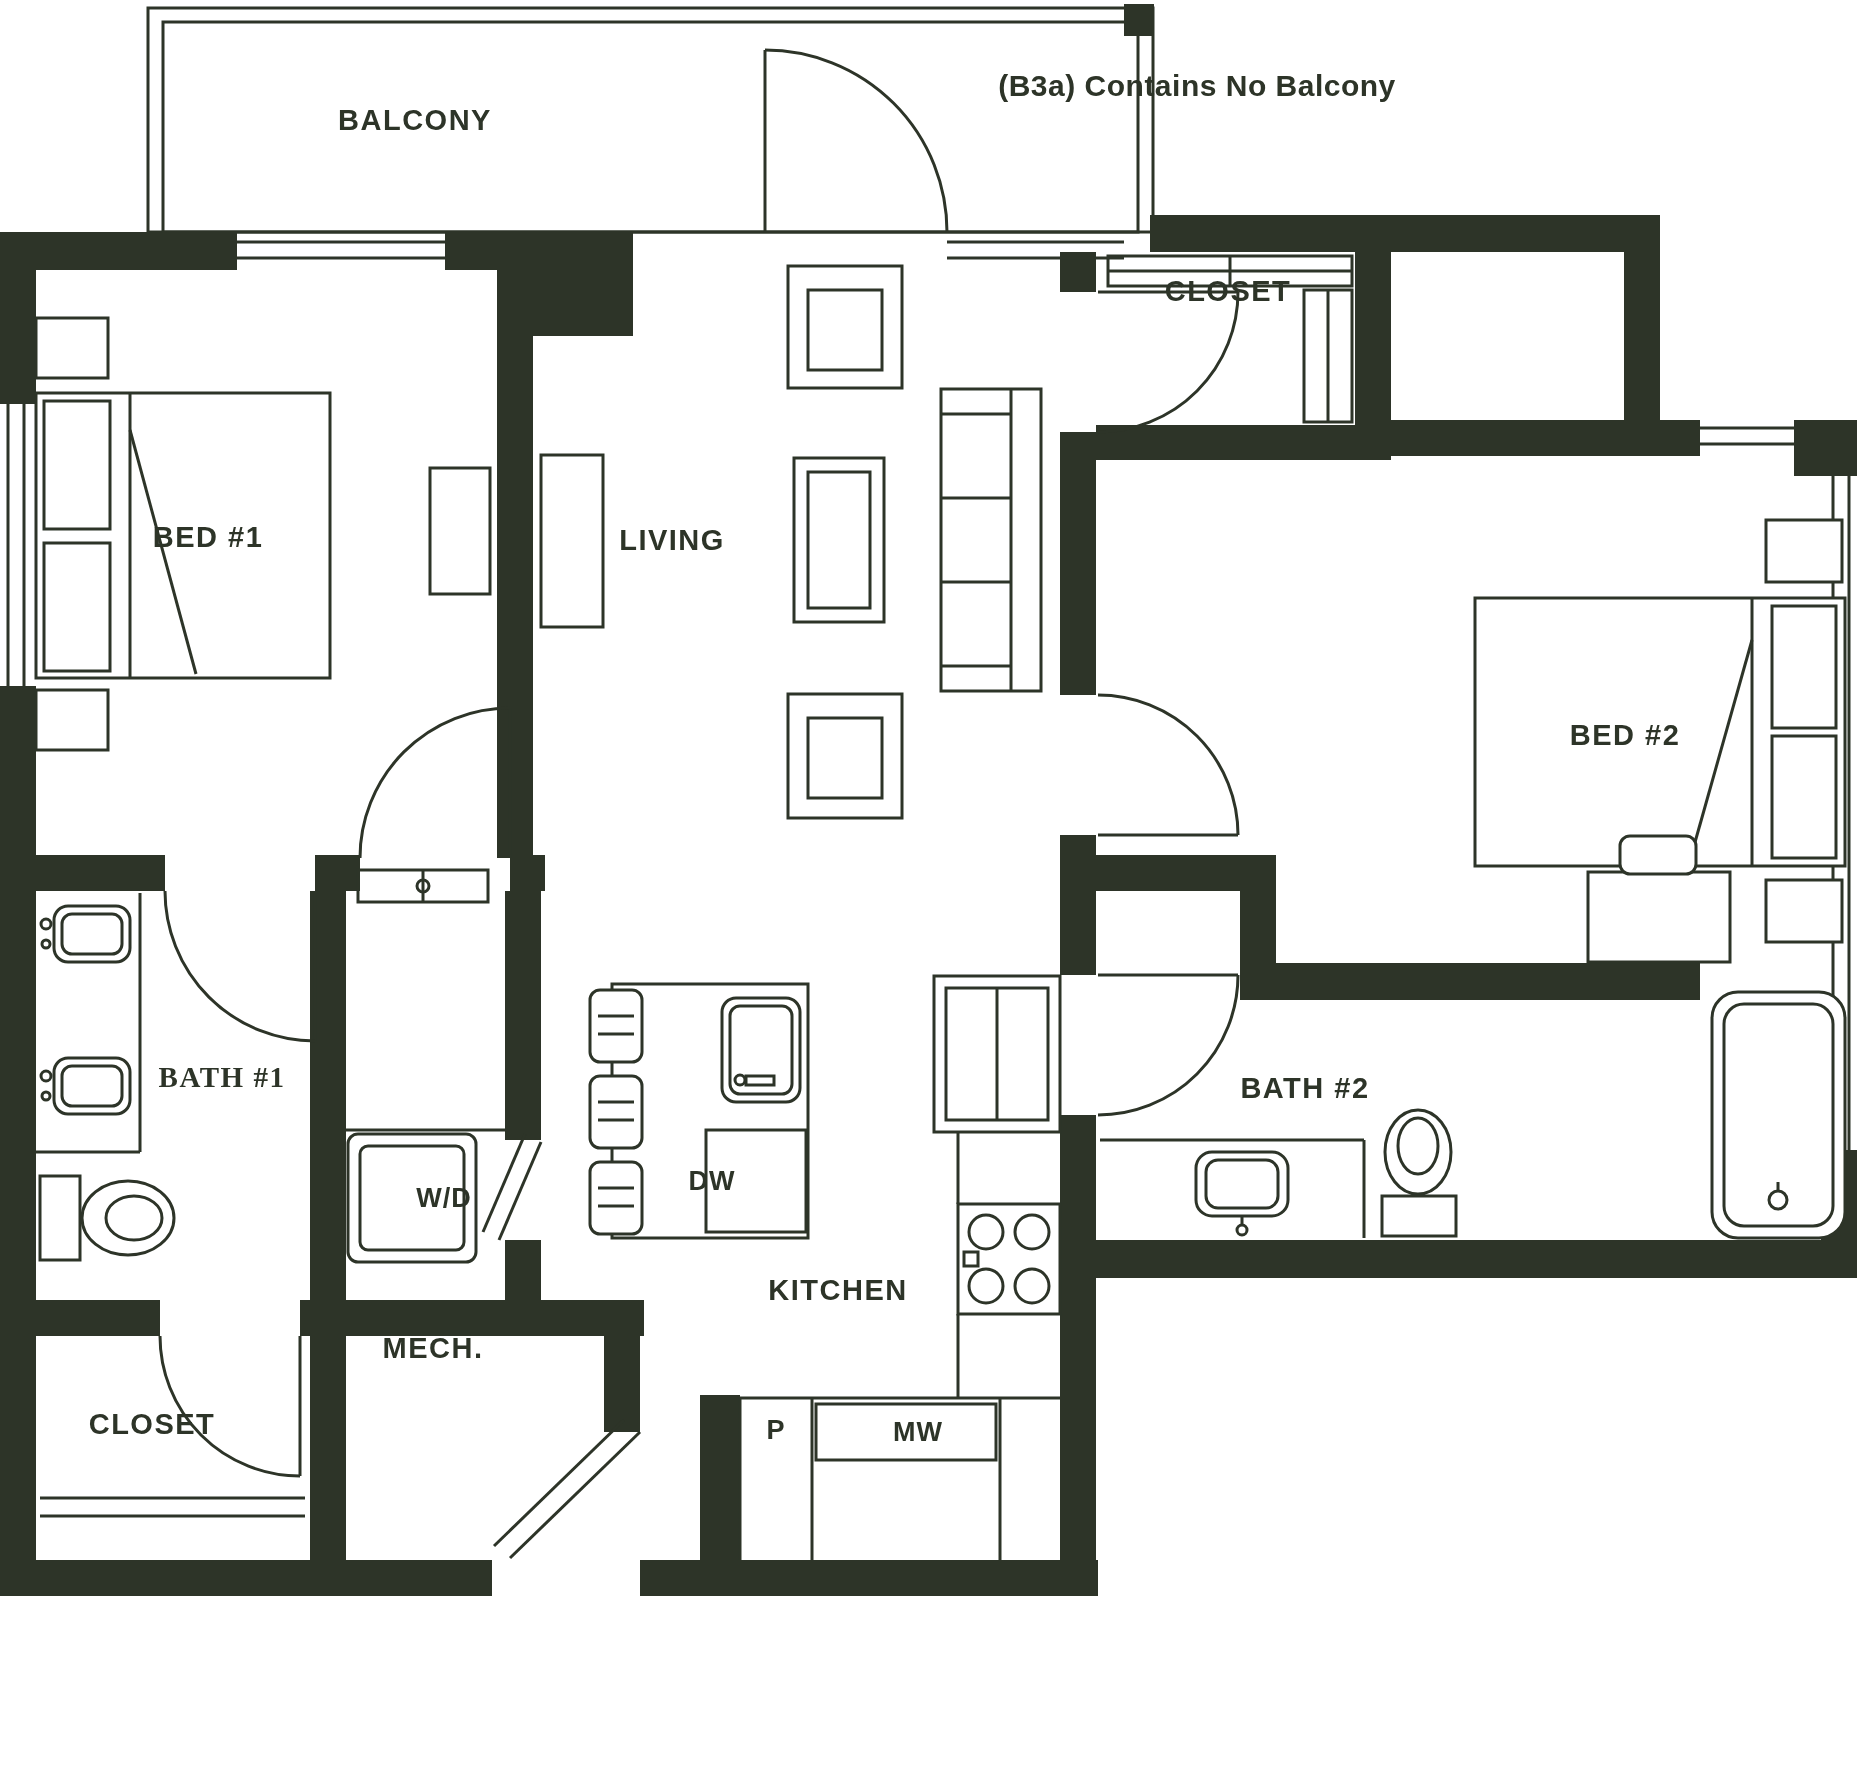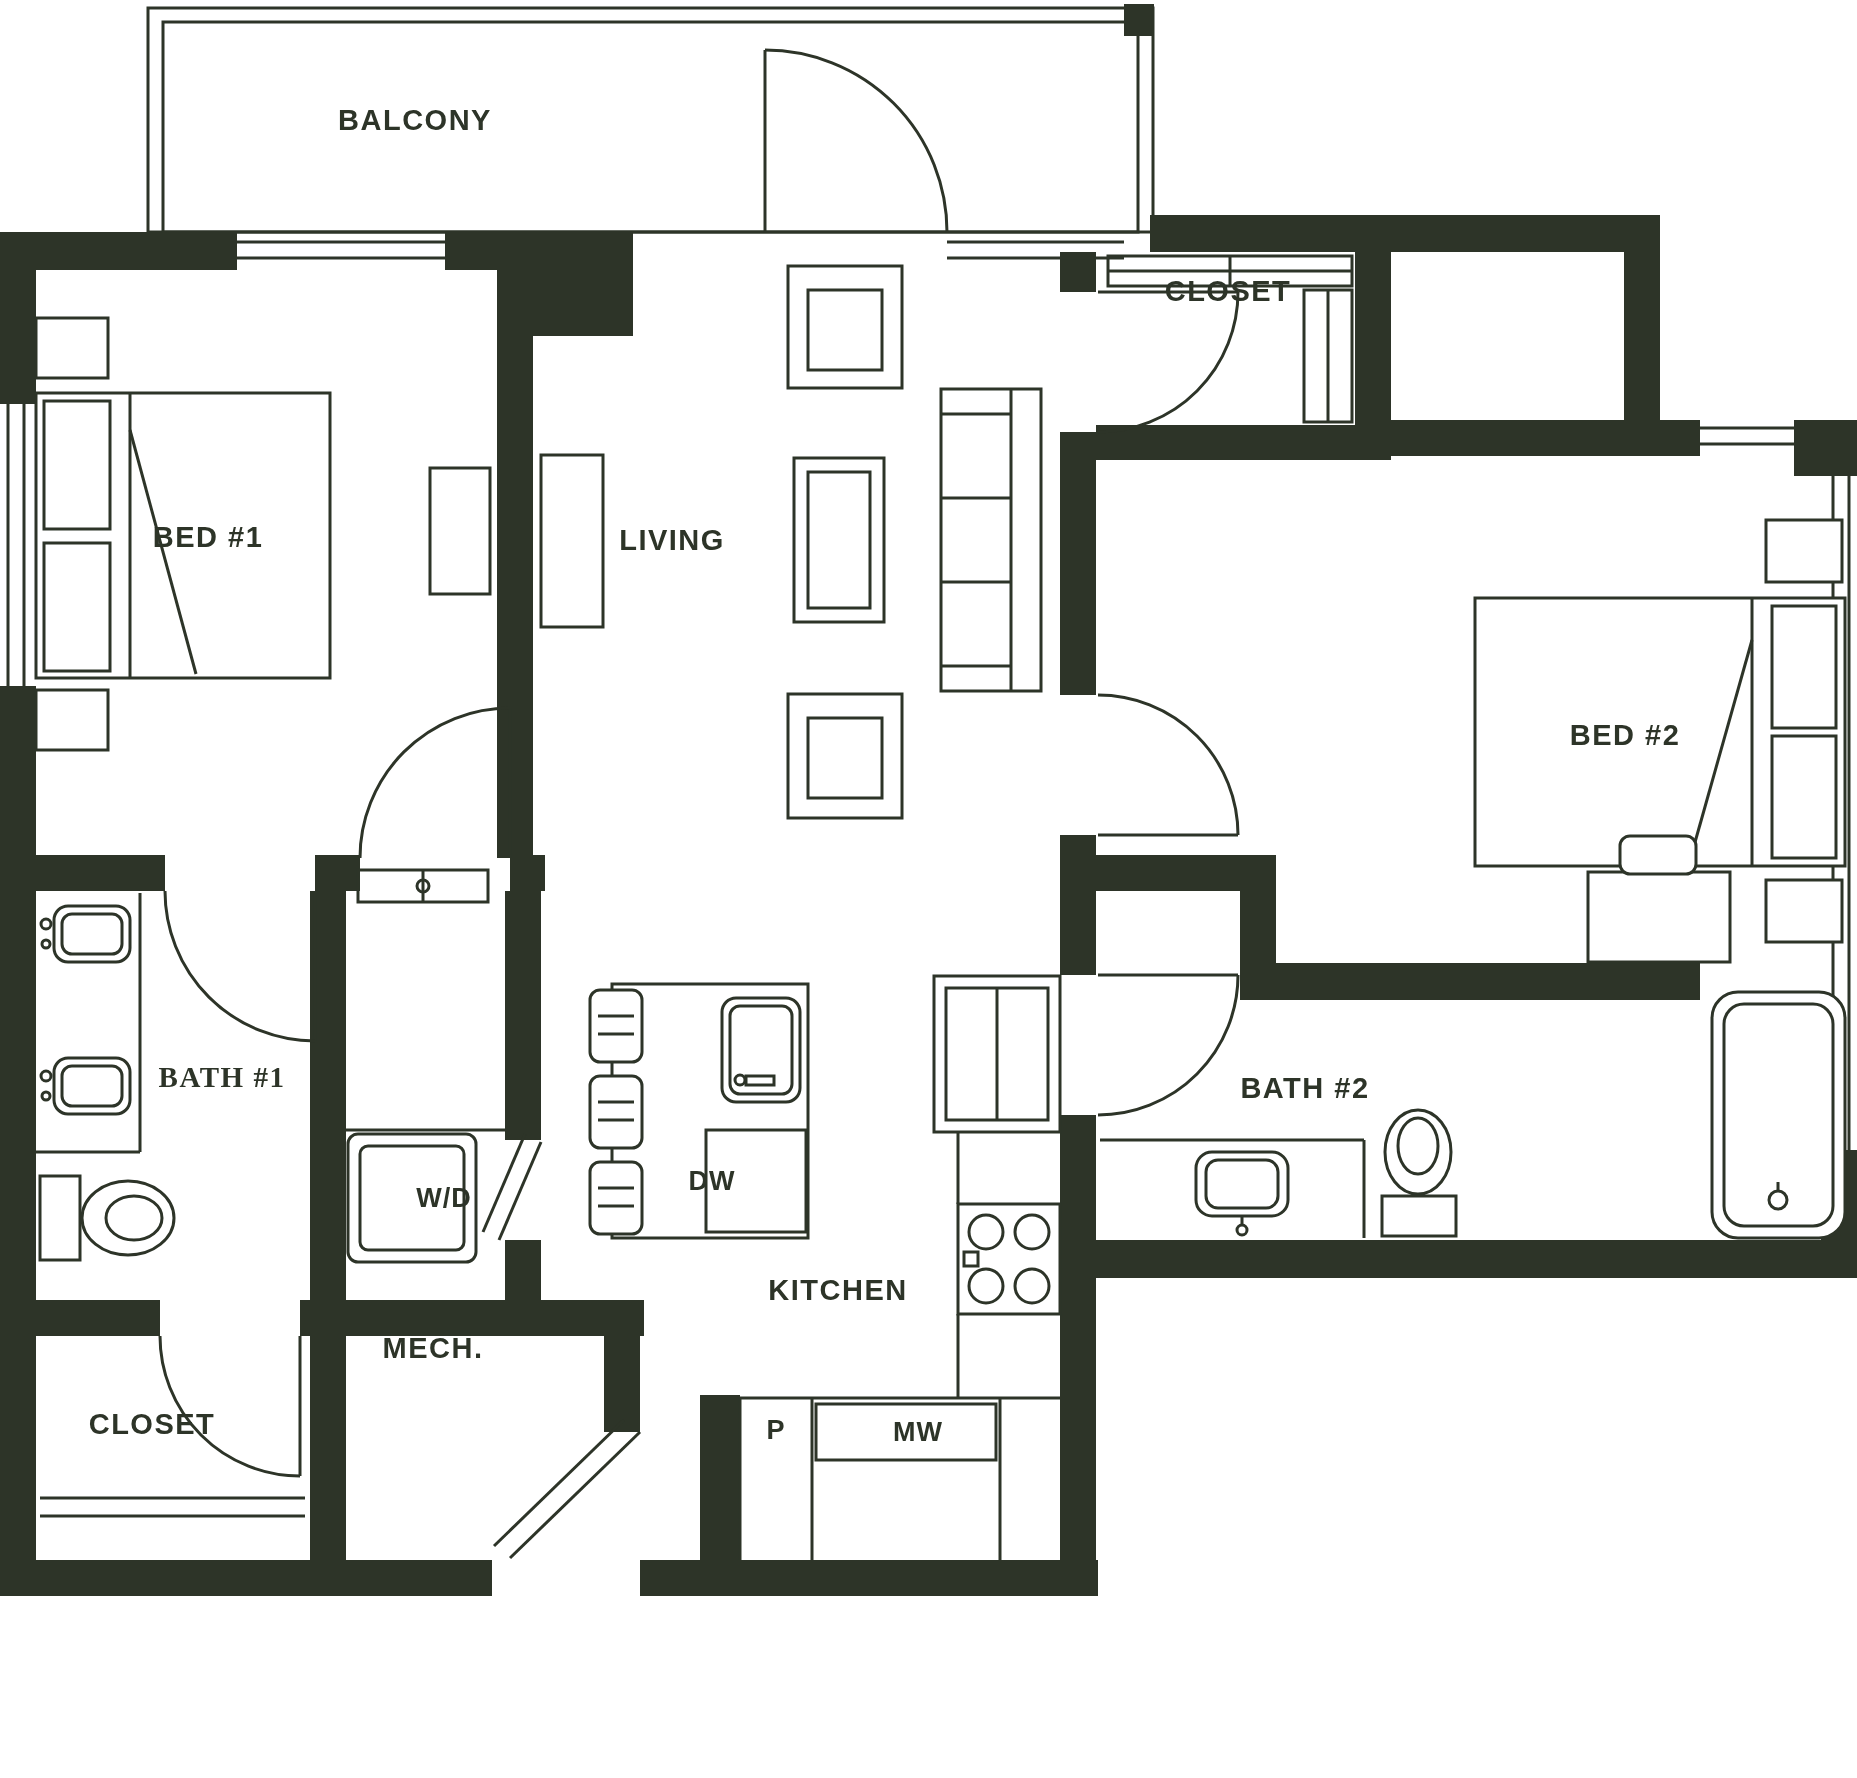--- a/index.html
+++ b/index.html
@@ -259,20 +259,21 @@
       <line class="ln" x1="1100" y1="1140" x2="1364" y2="1140"></line>
       <line class="ln" x1="1364" y1="1140" x2="1364" y2="1238"></line>
       <rect class="furn" x="1196" y="1152" width="92" height="64" rx="16"></rect>
       <rect class="ln" x="1206" y="1160" width="72" height="48" rx="12"></rect>
       <circle class="ln" cx="1242" cy="1230" r="5"></circle>
       <line class="ln" x1="1242" y1="1216" x2="1242" y2="1225"></line>
     </g>
   </svg>
 
   <div class="note" style="left:1197px; top:66px;">
+    <div>(B3a) Contains No Balcony</div>
   </div>
 
   <div class="lbl" style="left:415px; top:120px;">BALCONY</div>
   <div class="lbl" style="left:208px; top:537px;">BED #1</div>
   <div class="lbl" style="left:672px; top:540px;">LIVING</div>
   <div class="lbl" style="left:1228px; top:291px;">CLOSET</div>
   <div class="lbl" style="left:1625px; top:735px;">BED #2</div>
   <div class="lbl" style="left:222px; top:1077px;font-family:Liberation Serif, serif;">BATH #1</div>
   <div class="lbl" style="left:1305px; top:1088px;">BATH #2</div>
   <div class="lbl" style="left:838px; top:1290px;">KITCHEN</div>

